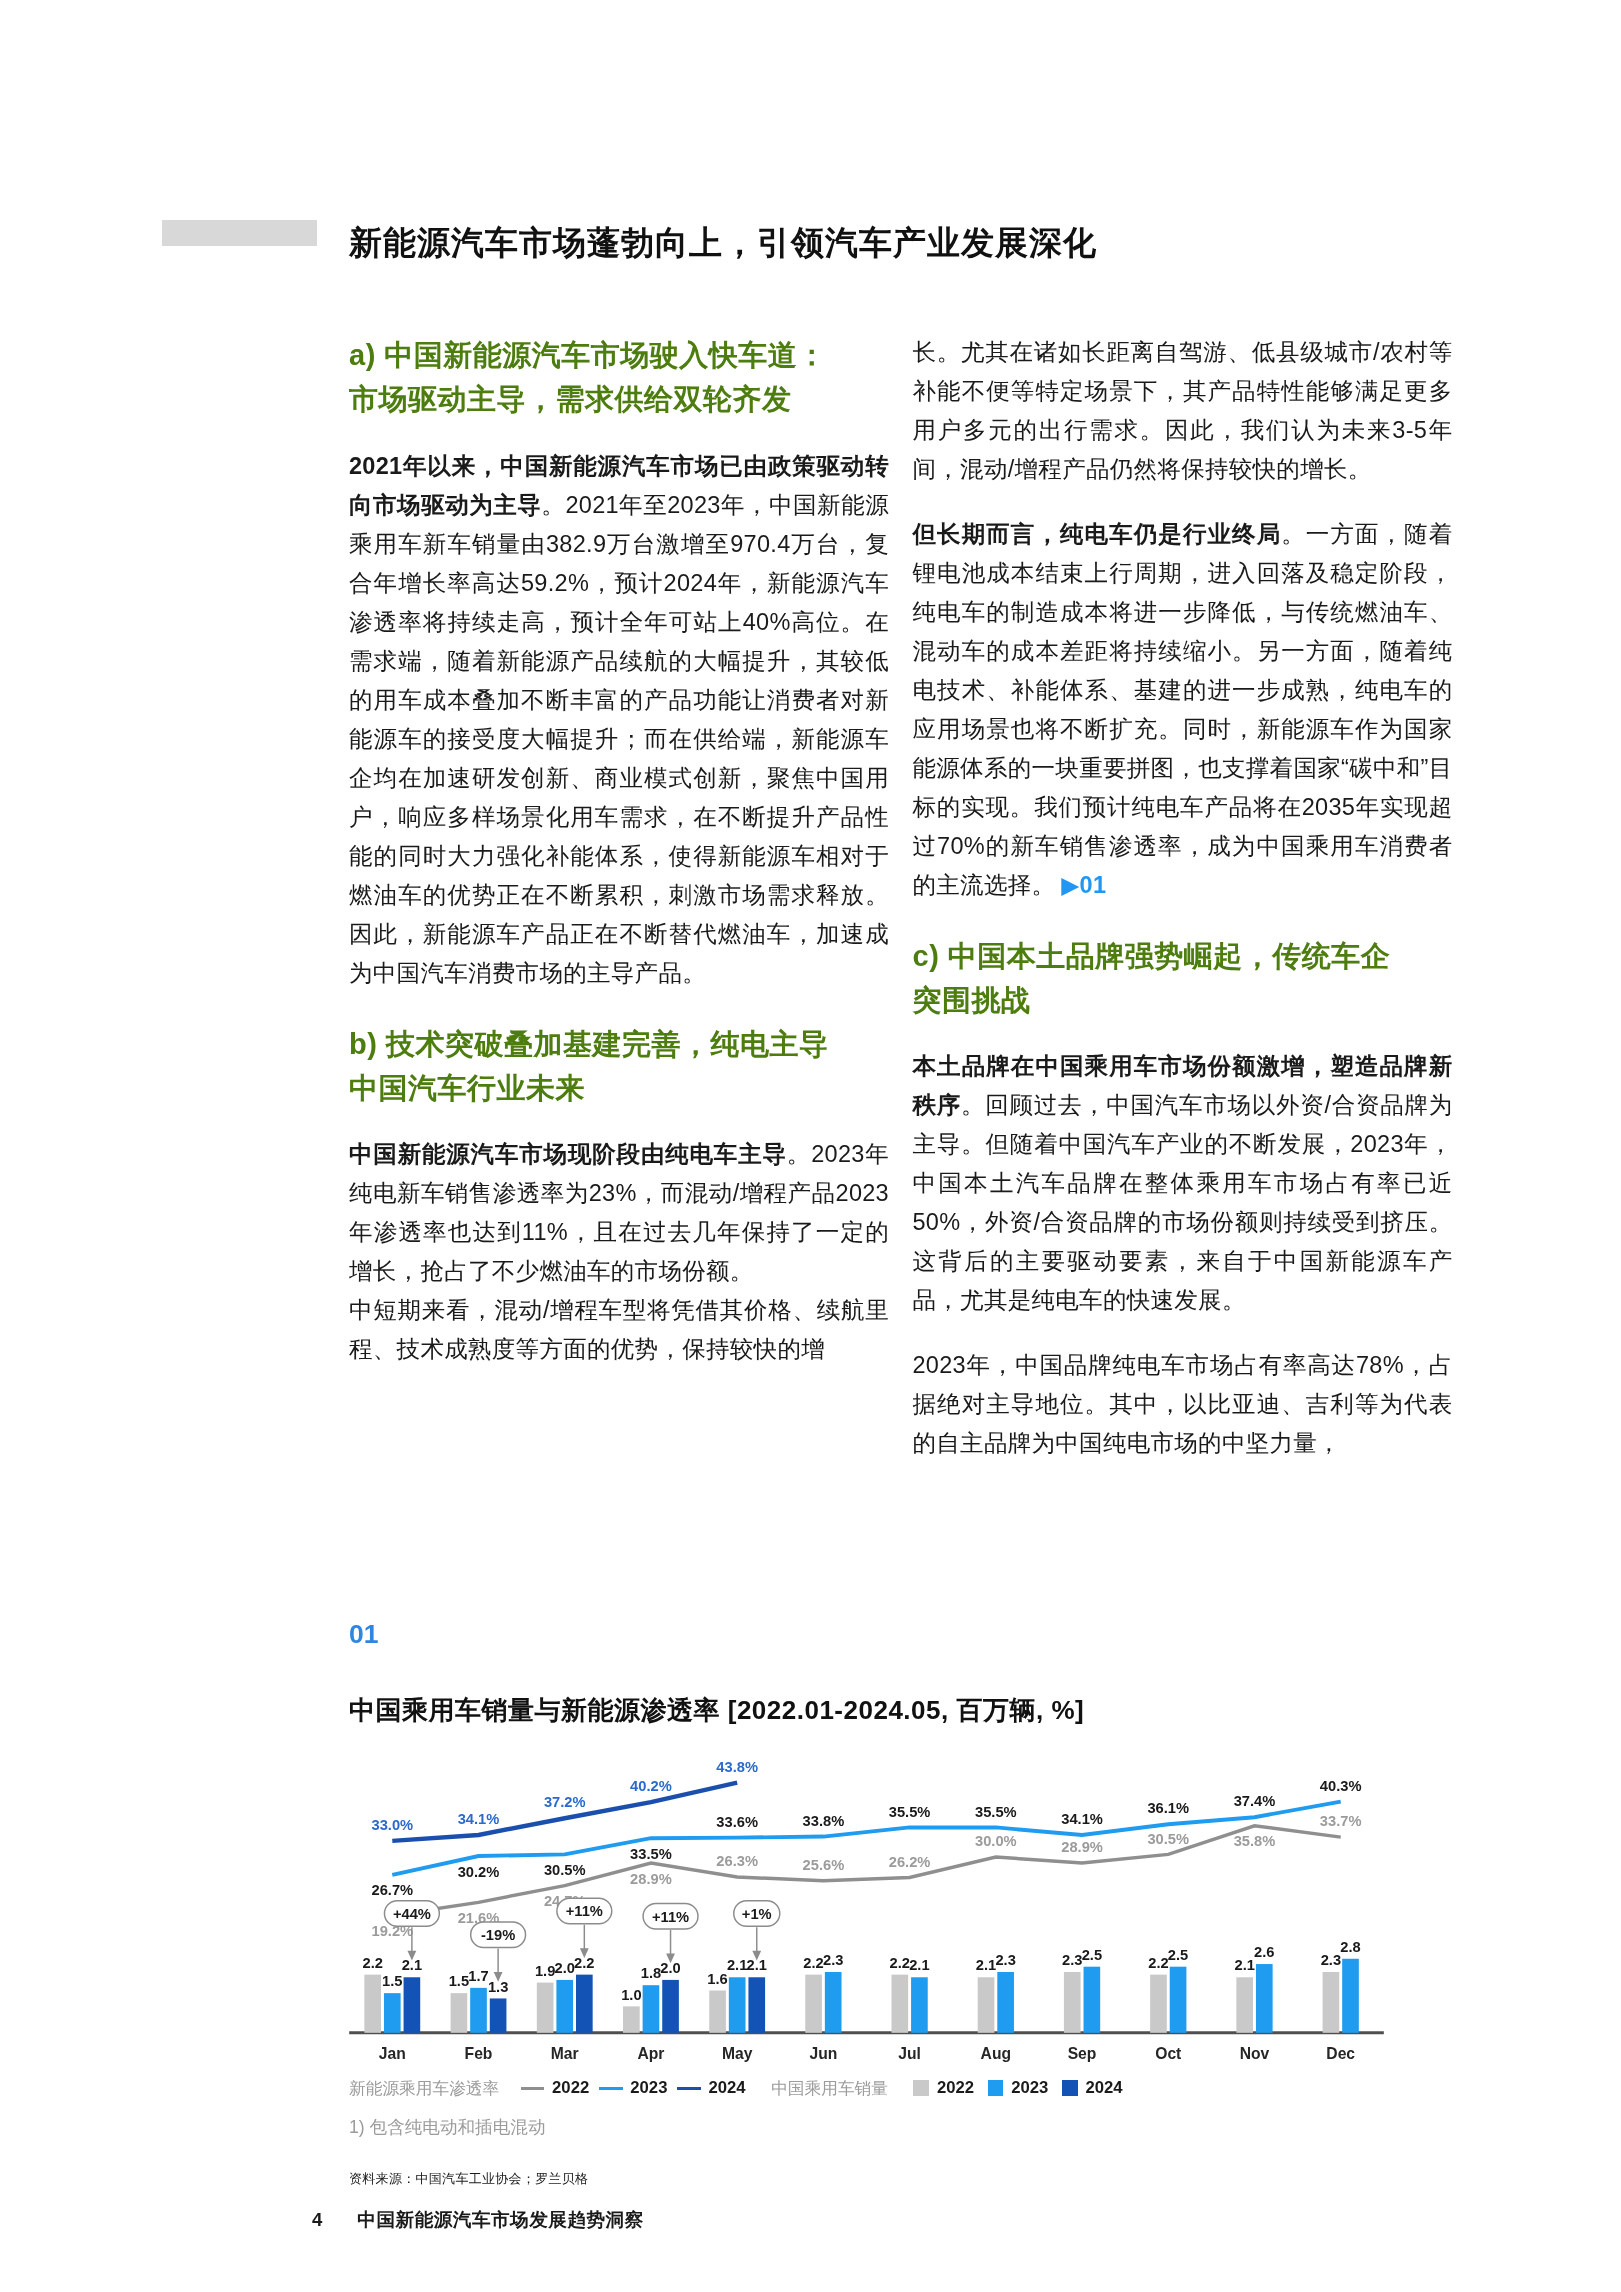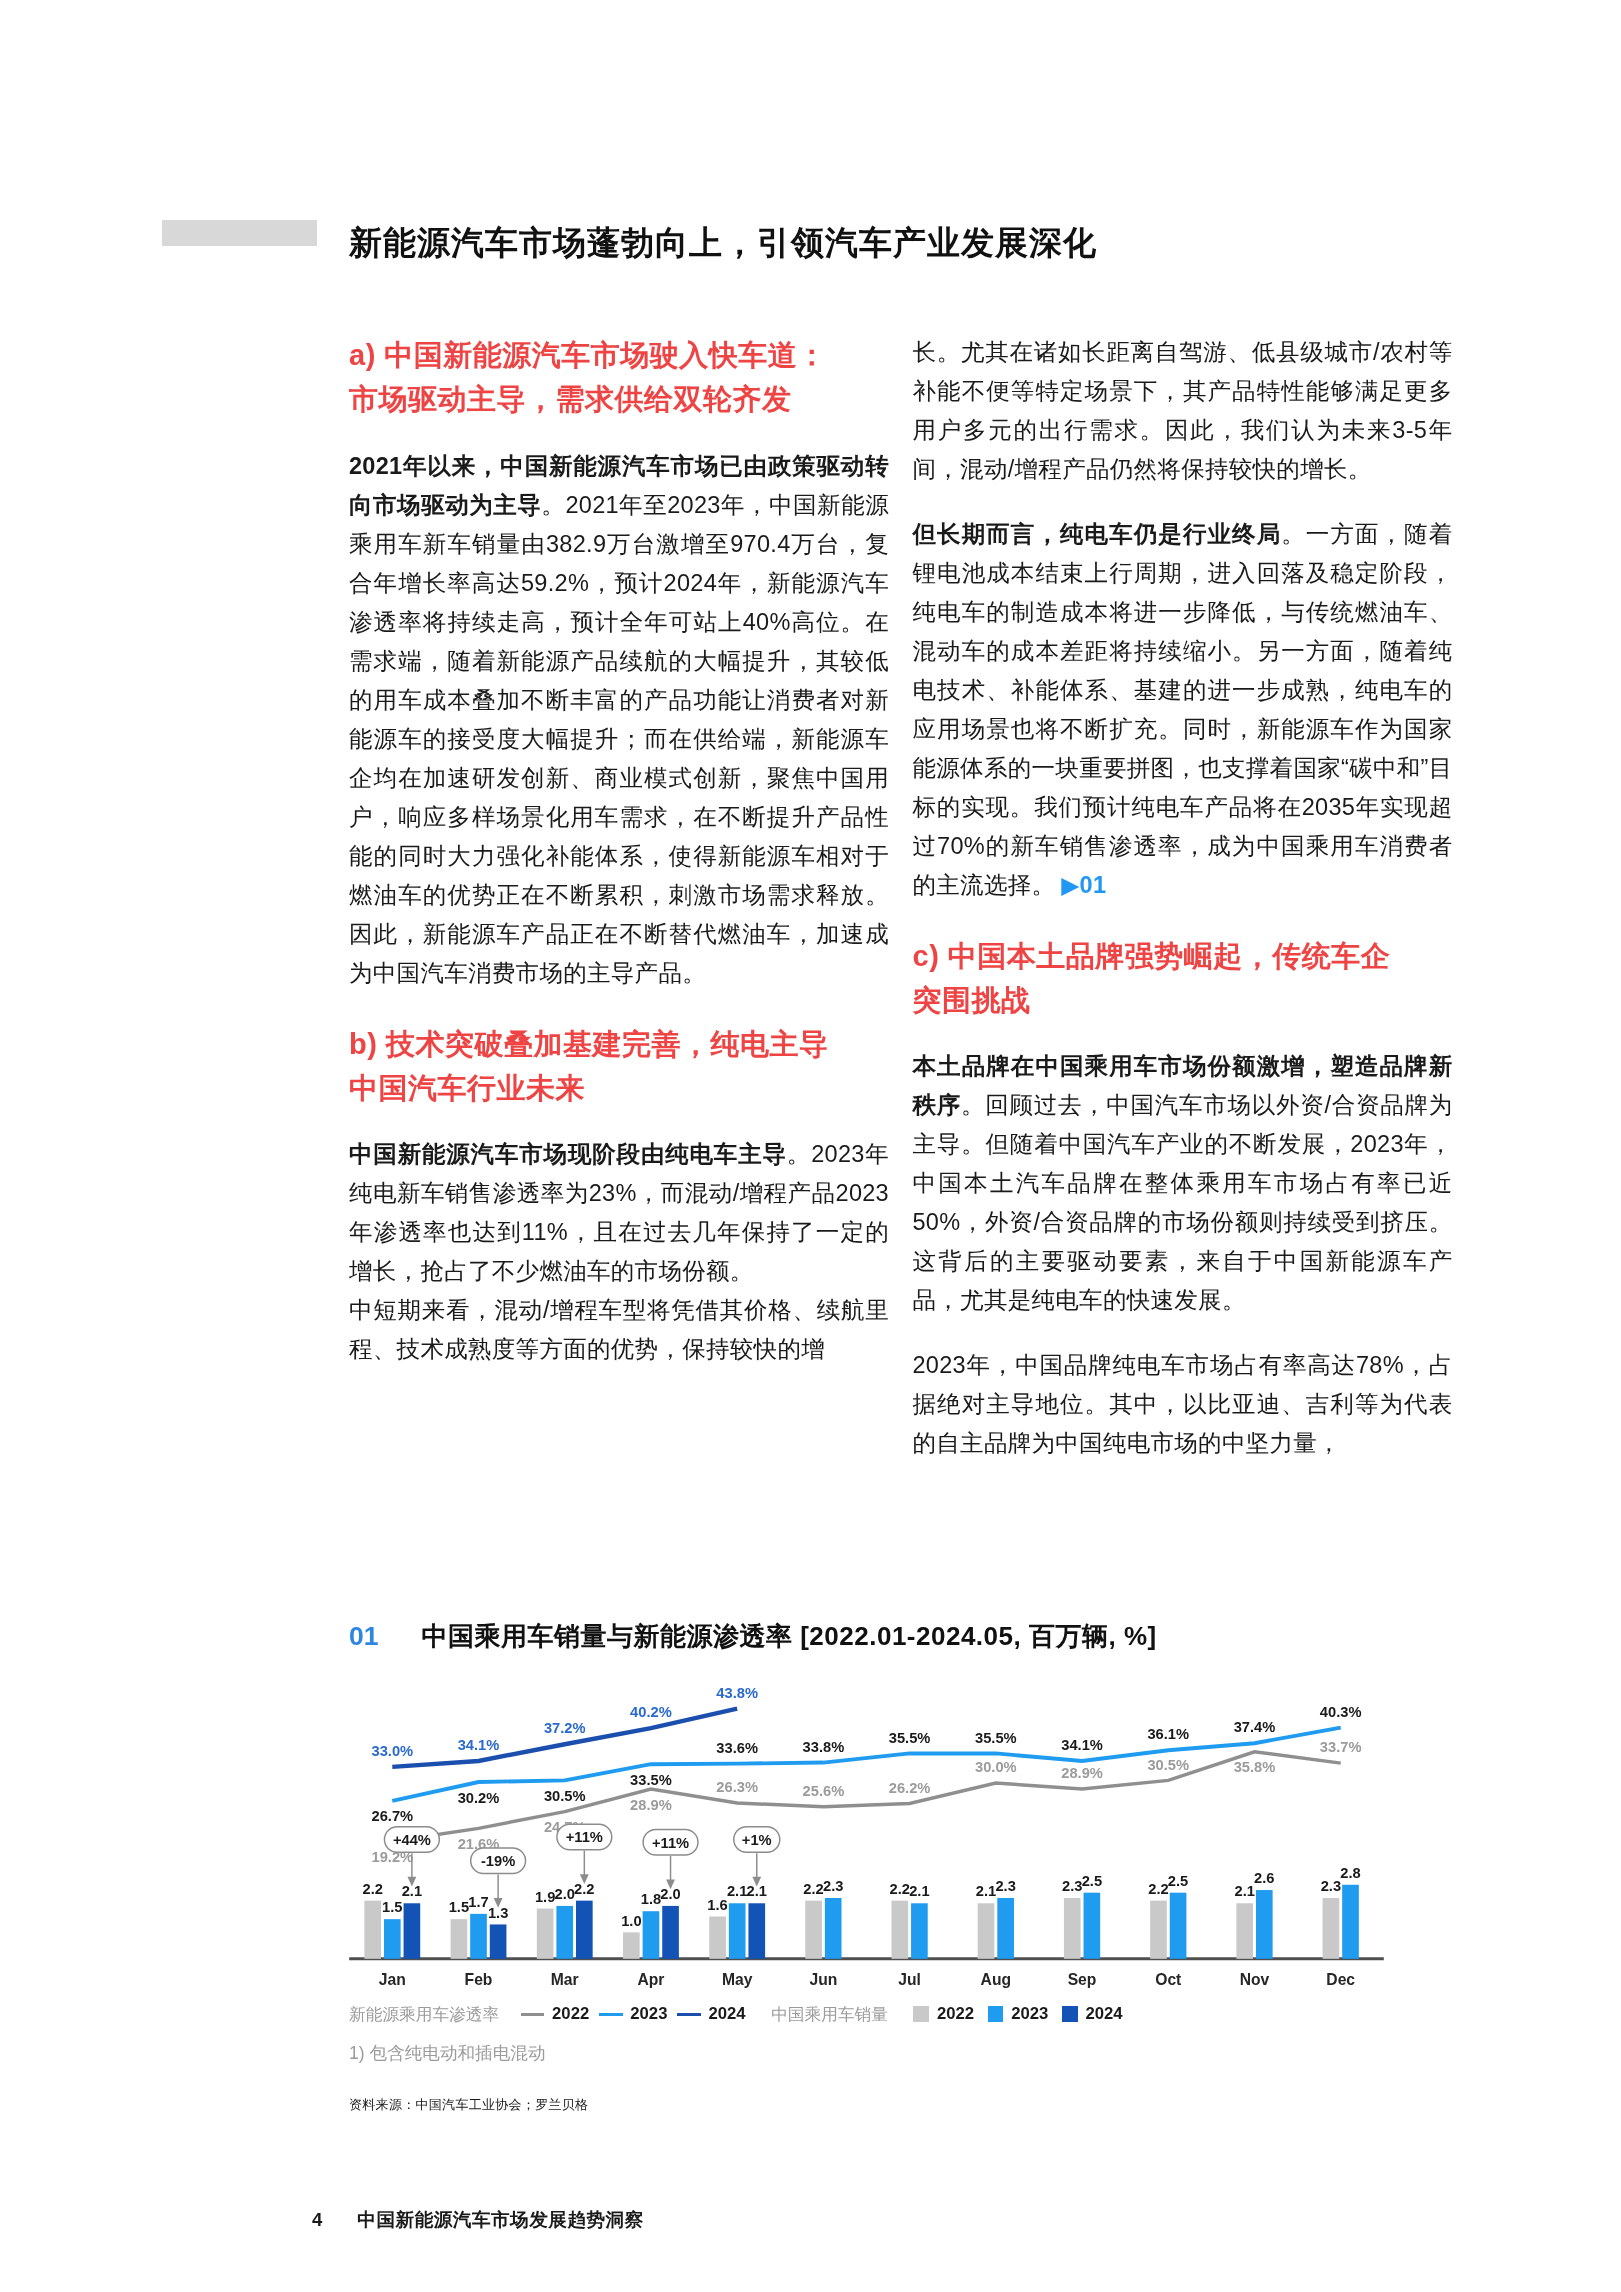--- a/index.html
+++ b/index.html
@@ -6,29 +6,29 @@
   .page{position:relative;width:1472px;height:2293px;background:#ffffff;overflow:hidden;
         font-family:"Liberation Sans","DejaVu Sans",sans-serif;color:#1a1a1a;}
 
   
   .header-accent{position:absolute;left:162px;top:220px;width:155px;height:25.5px;background:#d8d8d8;}
   .page-title{position:absolute;left:349px;top:199px;font-size:33px;font-weight:700;color:#111;letter-spacing:1px;}
 
   
   .columns{position:absolute;left:349px;top:333px;width:1104px;display:flex;gap:23.5px;}
   .col{width:540px;}
-  .sec-h{color:#ef4444;font-size:29px;font-weight:700;line-height:44px;margin:0 0 25.5px 0;letter-spacing:0.5px;}
+  .sec-h{color:#4d7c0f;font-size:29px;font-weight:700;line-height:44px;margin:0 0 25.5px 0;letter-spacing:0.5px;}
   .sec-h.mt{margin-top:29px;}
   .body{font-size:23.5px;line-height:39px;text-align:justify;margin:0 0 25.5px 0;letter-spacing:0.3px;color:#1a1a1a;}
   .body strong{font-weight:700;}
   .figref{color:#2196f3;font-weight:700;margin-left:5.9px;cursor:pointer;}
 
   
   .figure{position:absolute;left:349px;top:1619px;width:1054px;}
-  .fig-title-row{display:flex;align-items:baseline;gap:43px;}
+  .fig-title-row{display:flex;align-items:baseline;gap:43px;flex-direction:column;}
   .fig-num{color:#2e86e0;font-size:26.5px;font-weight:700;}
   .fig-title{color:#111;font-size:26px;font-weight:700;letter-spacing:0.5px;}
   .chart-svg{display:block;margin-top:5.9px;}
   .chart-svg text{font-family:"Liberation Sans","DejaVu Sans",sans-serif;}
   .bar-label{font-size:15px;font-weight:700;fill:#1a1a1a;}
   .month-label{font-size:16px;font-weight:700;fill:#262626;}
   .pct-label{font-size:15px;font-weight:700;}
   .callout-label{font-size:15px;font-weight:700;fill:#1a1a1a;}
 
   .legend-row{display:flex;align-items:center;font-size:16.7px;margin-top:3.9px;color:#1a1a1a;}

